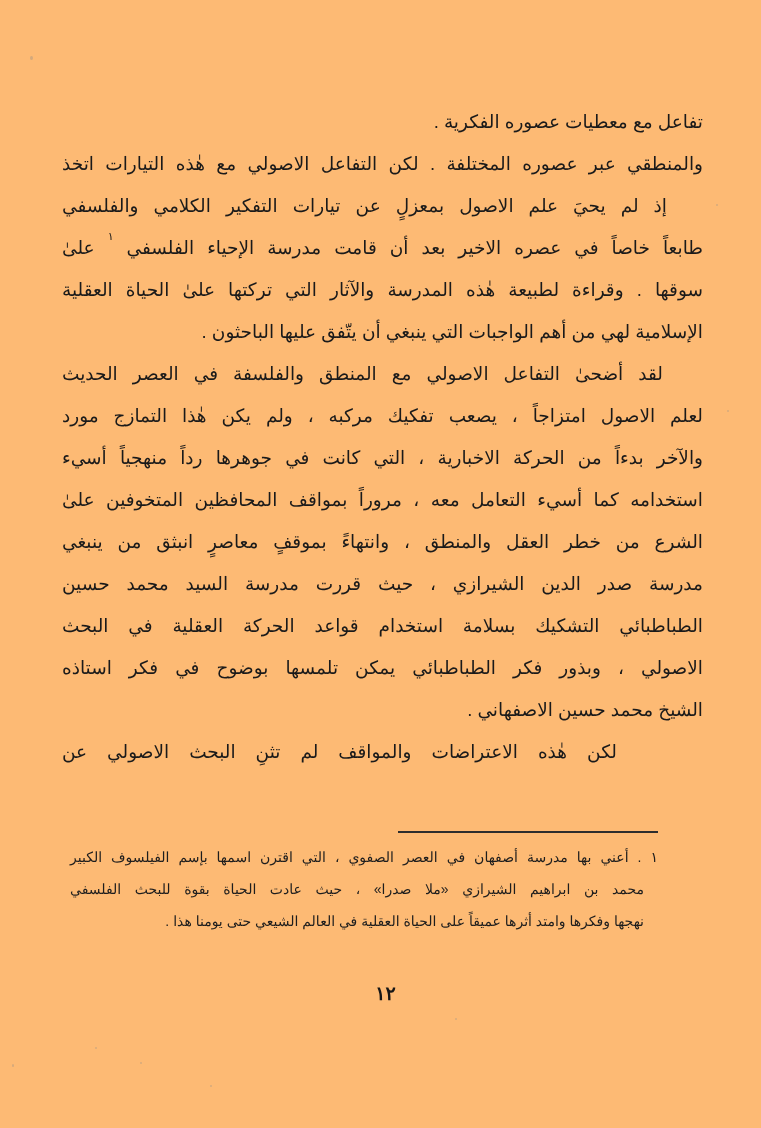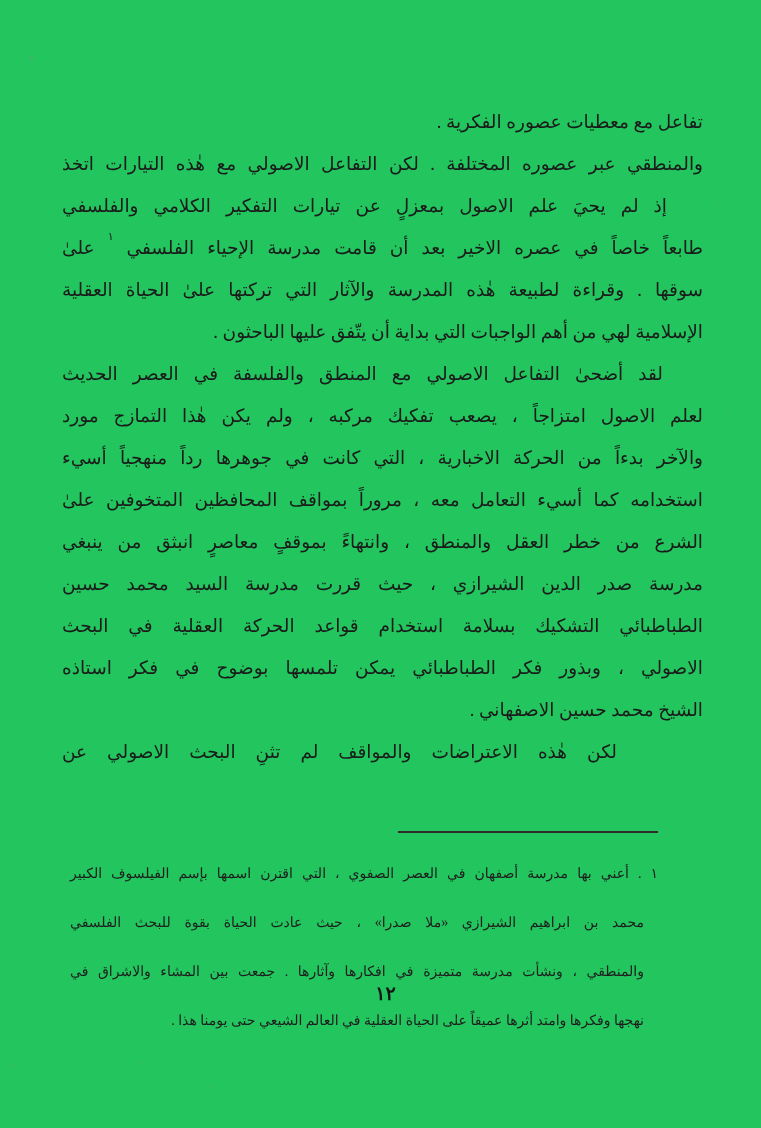--- a/index.html
+++ b/index.html
@@ -4,23 +4,23 @@
 <style>
   html, body {
     margin: 0;
     padding: 0;
     background: #ffffff;
   }
   .page {
     position: relative;
     width: 761px;
     height: 1128px;
-    background: #22c55e;
+    background: #fdba74;
     overflow: hidden;
-    font-family: Liberation Serif, serif;
+    font-family: Liberation Sans, sans-serif;
     color: #1a1a1a;
   }
   
   .body-text {
     position: absolute;
     top: 101px;
     right: 58px;
     width: 641px;
     direction: rtl;
     font-size: 18.5px;
@@ -64,21 +64,20 @@
     direction: rtl;
     font-size: 14px;
     color: #1d1d1d;
   }
   .fn-ln {
     height: 32px;
     line-height: 32px;
     text-align: justify;
     text-align-last: justify;
     text-justify: inter-word;
-    margin-top: 17px;
   }
   .fn-ln.cont { padding-right: 14px; }
   .fn-ln.end {
     text-align: right;
     text-align-last: right;
   }
   
   .page-number {
     position: absolute;
     top: 982px;
@@ -105,39 +104,38 @@
   <main class="body-text">
     <div class="ln end">تفاعل مع معطيات عصوره الفكرية .</div>
     <div class="ln">والمنطقي عبر عصوره المختلفة . لكن التفاعل الاصولي مع هٰذه التيارات اتخذ</div>
     <div class="ln ind-sm">إذ لم يحيَ علم الاصول بمعزلٍ عن تيارات التفكير الكلامي والفلسفي</div>
     <div class="ln">
       <span>طابعاً خاصاً في عصره الاخير بعد أن قامت مدرسة الإحياء الفلسفي</span>
       <sup class="fnref">١</sup>
       <span>علىٰ</span>
     </div>
     <div class="ln">سوقها . وقراءة لطبيعة هٰذه المدرسة والآثار التي تركتها علىٰ الحياة العقلية</div>
-    <div class="ln end">الإسلامية لهي من أهم الواجبات التي بداية أن يتّفق عليها الباحثون .</div>
+    <div class="ln end">الإسلامية لهي من أهم الواجبات التي ينبغي أن يتّفق عليها الباحثون .</div>
     <div class="ln ind-md">لقد أضحىٰ التفاعل الاصولي مع المنطق والفلسفة في العصر الحديث</div>
     <div class="ln">لعلم الاصول امتزاجاً ، يصعب تفكيك مركبه ، ولم يكن هٰذا التمازج مورد</div>
     <div class="ln">والآخر بدءاً من الحركة الاخبارية ، التي كانت في جوهرها رداً منهجياً أسيء</div>
     <div class="ln">استخدامه كما أسيء التعامل معه ، مروراً بمواقف المحافظين المتخوفين علىٰ</div>
     <div class="ln">الشرع من خطر العقل والمنطق ، وانتهاءً بموقفٍ معاصرٍ انبثق من ينبغي</div>
     <div class="ln">مدرسة صدر الدين الشيرازي ، حيث قررت مدرسة السيد محمد حسين</div>
     <div class="ln">الطباطبائي التشكيك بسلامة استخدام قواعد الحركة العقلية في البحث</div>
     <div class="ln">الاصولي ، وبذور فكر الطباطبائي يمكن تلمسها بوضوح في فكر استاذه</div>
     <div class="ln end">الشيخ محمد حسين الاصفهاني .</div>
     <div class="ln ind-lg">لكن هٰذه الاعتراضات والمواقف لم تثنِ البحث الاصولي عن</div>
   </main>
 
   <div class="fn-sep"></div>
 
   <section class="footnote">
     <div class="fn-ln">١ . أعني بها مدرسة أصفهان في العصر الصفوي ، التي اقترن اسمها بإسم الفيلسوف الكبير</div>
     <div class="fn-ln cont">محمد بن ابراهيم الشيرازي «ملا صدرا» ، حيث عادت الحياة بقوة للبحث الفلسفي</div>
-    <div class="fn-ln cont">والمنطقي ، ونشأت مدرسة متميزة في افكارها وآثارها . جمعت بين المشاء والاشراق في</div>
     <div class="fn-ln cont end">نهجها وفكرها وامتد أثرها عميقاً على الحياة العقلية في العالم الشيعي حتى يومنا هذا .</div>
   </section>
 
   <div class="page-number">١٢</div>
 
   <div class="speck" style="left:30px;  top:56px;   width:3px; height:4px;"></div>
   <div class="speck" style="left:716px; top:204px;  width:2px; height:2px;"></div>
   <div class="speck" style="left:727px; top:410px;  width:2px; height:2px;"></div>
   <div class="speck" style="left:455px; top:1018px; width:2px; height:2px;"></div>
   <div class="speck" style="left:95px;  top:1047px; width:2px; height:2px;"></div>

